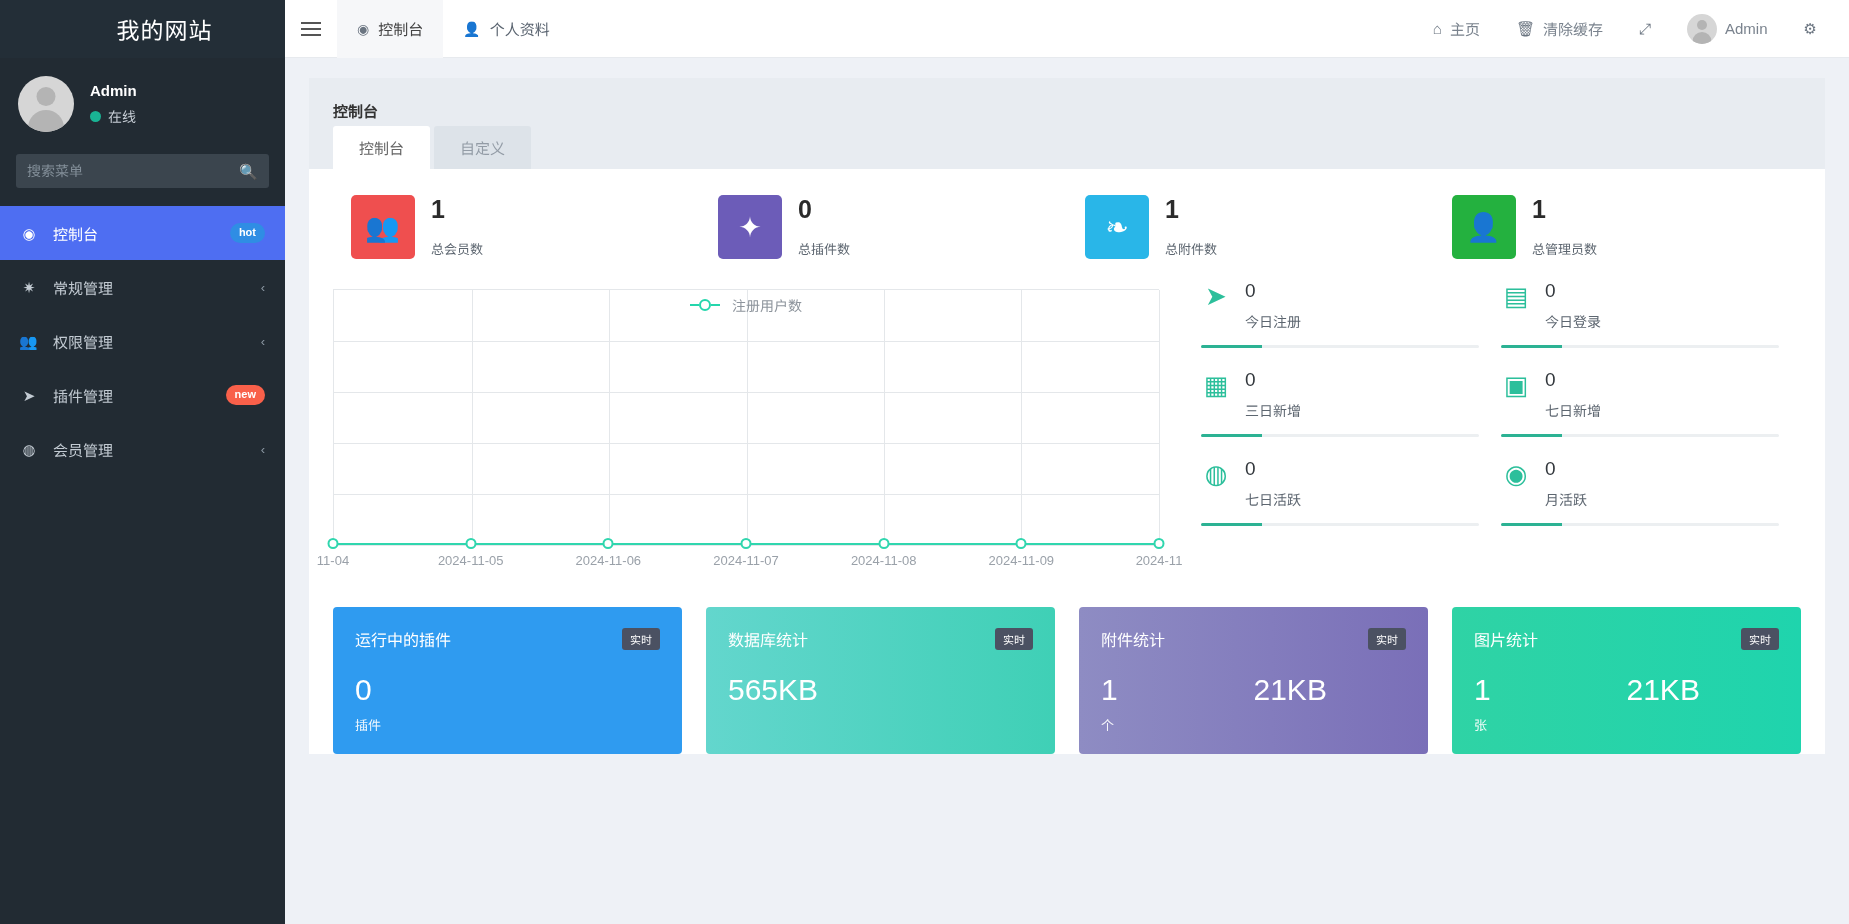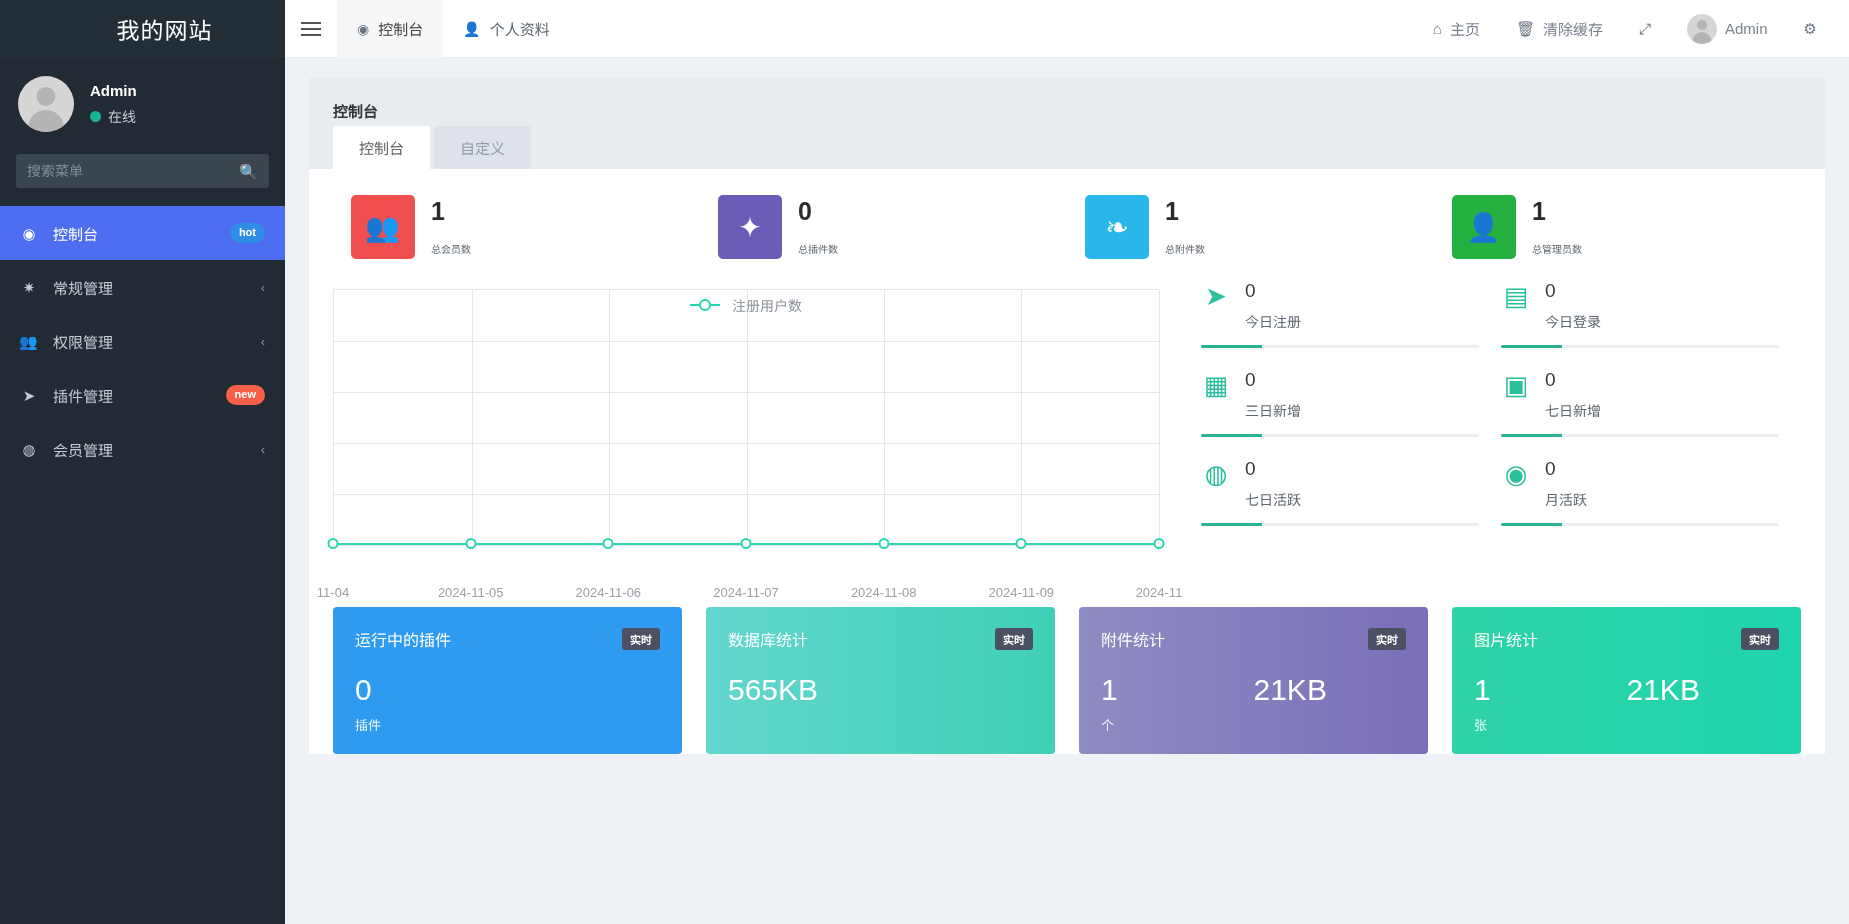--- a/index.html
+++ b/index.html
@@ -139,21 +139,21 @@
 
   
   .statrow{display:flex;}
   .stat{flex:1;display:flex;align-items:center;gap:16px;padding-left:18px;}
   .sicon-box{
     width:64px;height:64px;border-radius:5px;
     display:flex;align-items:center;justify-content:center;
     color:#fff;font-size:28px;flex:0 0 64px;
   }
   .snum{font-size:25px;font-weight:bold;color:#2b2b2b;line-height:1.1;}
-  .slabel{font-size:10px;color:#5d6670;margin-top:16px;}
+  .slabel{font-size:13px;color:#5d6670;margin-top:16px;}
 
   
   .midrow{display:flex;margin-top:22px;}
   .chartwrap{flex:0 0 846px;padding-right:20px;position:relative;height:310px;}
   .chart{position:relative;width:100%;height:100%;}
   .grid{
     position:absolute;left:0;right:0;top:8px;bottom:46px;
     border-top:1px solid #e4e7ea;border-left:1px solid #e4e7ea;
   }
   .gcol{position:absolute;top:0;bottom:0;width:1px;background:#e4e7ea;}
@@ -169,42 +169,41 @@
     position:absolute;left:0;right:0;bottom:46px;height:2px;background:#30d6ae;
   }
   .pt{
     position:absolute;width:11px;height:11px;border:2px solid #30d6ae;border-radius:50%;
     background:#fff;top:-5px;transform:translateX(-50%);
   }
   .xlabels{position:absolute;left:0;right:0;bottom:18px;height:20px;}
   .xlab{
     position:absolute;font-size:13px;color:#9aa1a9;transform:translateX(-50%);
     white-space:nowrap;
-    margin-top:32px;
   }
 
   .rstats{flex:1;display:flex;flex-wrap:wrap;align-content:flex-start;padding-left:22px;}
   .rstat{width:50%;padding:0 22px 0 0;margin-bottom:22px;}
   .rstat-in{display:flex;gap:14px;align-items:flex-start;}
   .ricon{font-size:26px;color:#2cbf9b;line-height:1;width:30px;flex:0 0 30px;text-align:center;padding-top:2px;}
   .rnum{font-size:19px;color:#33383d;line-height:1.1;}
   .rlabel{font-size:14px;color:#5d6670;margin-top:9px;}
   .rbar{height:3px;background:#eceff1;margin-top:14px;border-radius:2px;overflow:hidden;}
   .rbar i{display:block;height:3px;background:#2cb293;}
 
   
   .bottomrow{display:flex;gap:24px;margin-top:16px;}
   .bcard{
     flex:1;border-radius:4px;color:#fff;padding:20px 22px;min-height:130px;
     position:relative;
   }
   .bhead{display:flex;align-items:center;}
   .btitle{font-size:16px;}
   .bpill{
-    margin-left:auto;background:#4b5162;color:#fff;font-size:11px;font-weight:bold;
+    margin-left:auto;background:#4b5162;color:#fff;font-size:11px;font-weight:normal;
     padding:3px 8px;border-radius:3px;text-align:center;
   }
   .bvals{display:flex;margin-top:24px;}
   .bval{flex:1;}
   .bval .bv{font-size:30px;line-height:1;}
   .bval .bl{font-size:13px;margin-top:10px;opacity:.92;}
   .b1{background:#2f9bf0;}
   .b2{background:linear-gradient(90deg,#63d6cd,#3fd0b6);}
   .b3{background:linear-gradient(90deg,#8e8cc3,#7a6fb8);}
   .b4{background:linear-gradient(90deg,#2fd3a5,#1fd4ad);}

